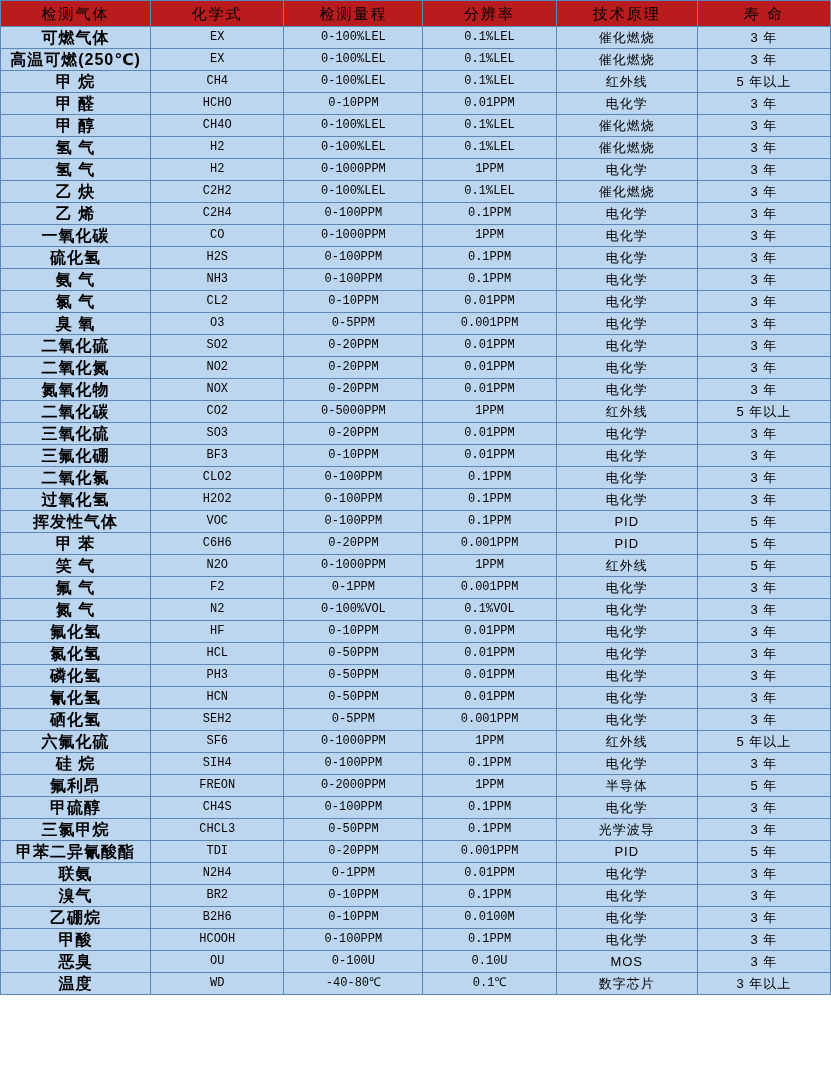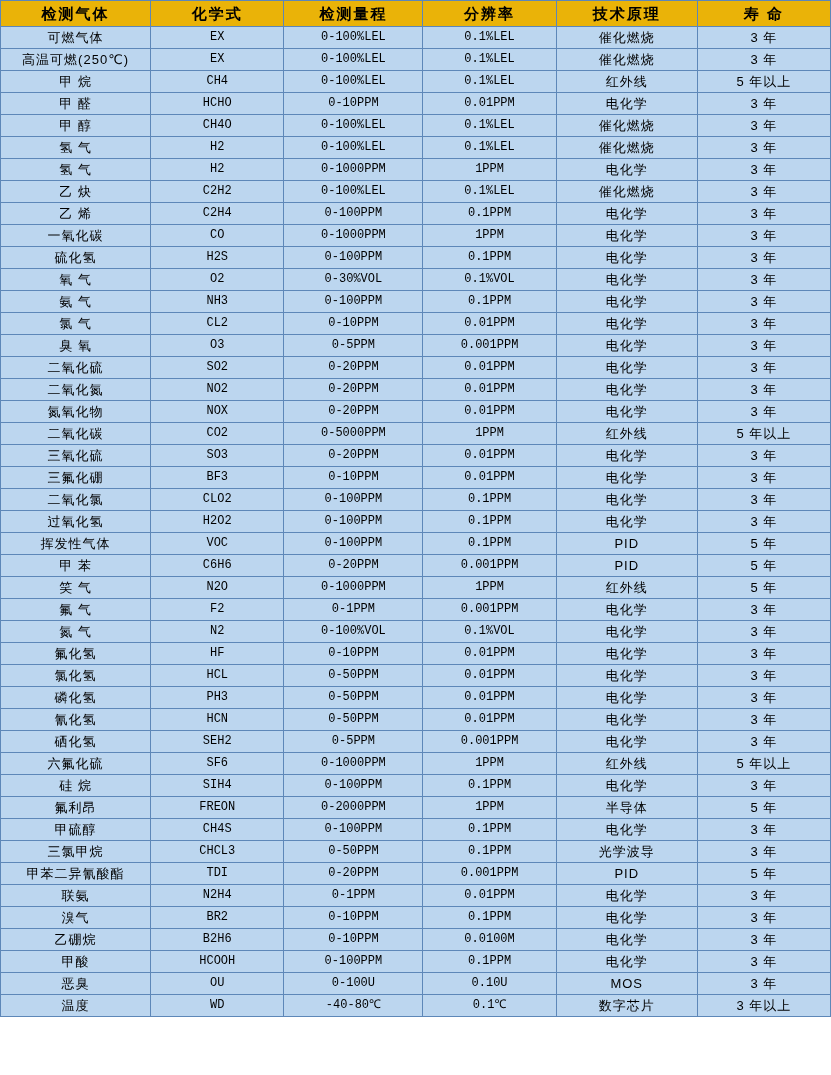--- a/index.html
+++ b/index.html
@@ -21,34 +21,35 @@
     text-align: center;
     vertical-align: middle;
     color: #000000;
     padding: 0;
     height: 21px;
     line-height: 21px;
     overflow: hidden;
     white-space: nowrap;
   }
   #gas-table thead th {
-    background: #eab308;
+    background: #b91c1c;
     font-size: 15px;
-    font-weight: bold;
+    font-weight: normal;
     letter-spacing: 2px;
     height: 25px;
     line-height: 25px;
   }
   #gas-table tbody td {
     background: #bcd6ef;
     font-size: 13px;
   }
   #gas-table tbody td.col-name {
-    font-size: 13px;
+    font-size: 16px;
     letter-spacing: 1px;
+    font-weight: bold;
   }
   #gas-table tbody td.col-formula,
   #gas-table tbody td.col-range,
   #gas-table tbody td.col-res {
     font-family: "Liberation Mono", "DejaVu Sans Mono", monospace;
     font-size: 12px;
     letter-spacing: 0;
   }
   #gas-table tbody td.col-tech,
   #gas-table tbody td.col-life {
@@ -167,28 +168,20 @@
       </tr>
       <tr>
         <td class="col-name">硫化氢</td>
         <td class="col-formula">H2S</td>
         <td class="col-range">0-100PPM</td>
         <td class="col-res">0.1PPM</td>
         <td class="col-tech">电化学</td>
         <td class="col-life">3 年</td>
       </tr>
       <tr>
-        <td class="col-name">氧 气</td>
-        <td class="col-formula">O2</td>
-        <td class="col-range">0-30%VOL</td>
-        <td class="col-res">0.1%VOL</td>
-        <td class="col-tech">电化学</td>
-        <td class="col-life">3 年</td>
-      </tr>
-      <tr>
         <td class="col-name">氨 气</td>
         <td class="col-formula">NH3</td>
         <td class="col-range">0-100PPM</td>
         <td class="col-res">0.1PPM</td>
         <td class="col-tech">电化学</td>
         <td class="col-life">3 年</td>
       </tr>
       <tr>
         <td class="col-name">氯 气</td>
         <td class="col-formula">CL2</td>

